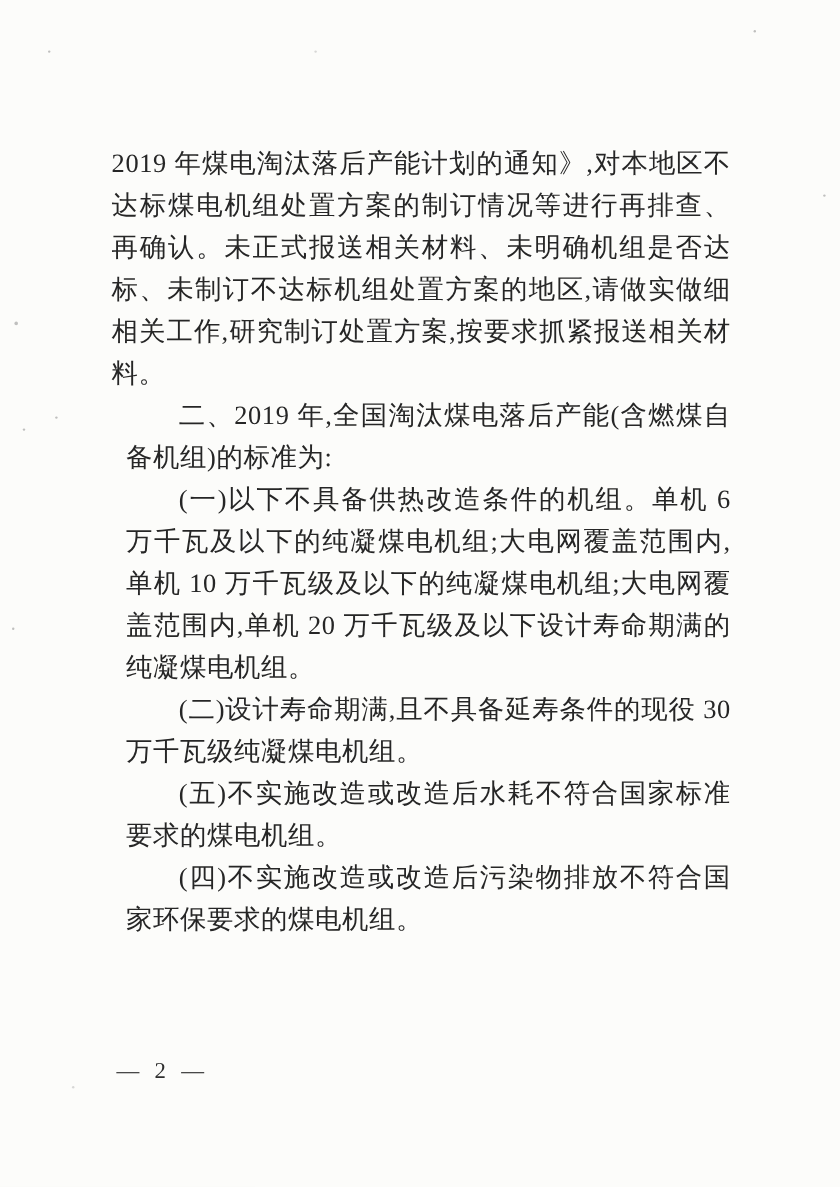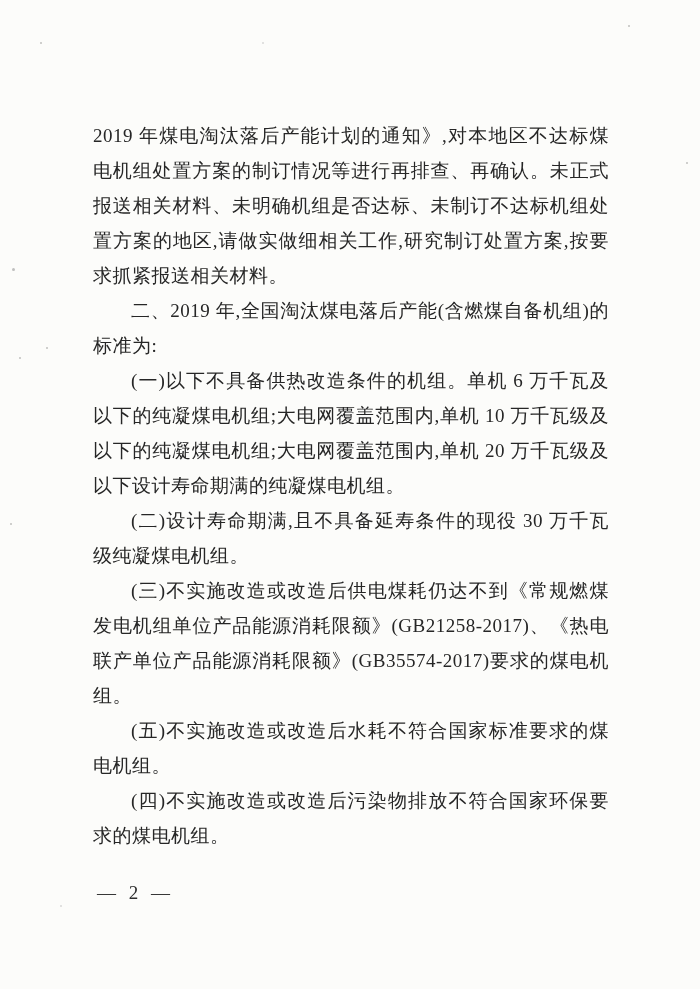--- a/index.html
+++ b/index.html
@@ -36,32 +36,33 @@
   .noise-dot.d6 { left: 686px; top: 162px; width: 2px; height: 2px; }
   .noise-dot.d7 { left: 10px;  top: 523px; width: 2px; height: 2px; }
   .noise-dot.d8 { left: 262px; top: 42px;  width: 2px; height: 2px; opacity: .6; }
   .noise-dot.d9 { left: 60px;  top: 905px; width: 2px; height: 2px; opacity: .6; }
 
   .doc-body {
     position: absolute;
     left: 93px;
     top: 118px;
     width: 516px;
-    font-size: 19px;
+    font-size: 22px;
     line-height: 35px;
     color: #262626;
     text-align: justify;
     letter-spacing: 0.5px;
   }
   .para {
     margin: 0;
     padding: 0;
   }
   .para.indent {
     text-indent: 2em;
+    margin-left: 12px;
   }
   .page-number {
     position: absolute;
     left: 97px;
     top: 882px;
     font-size: 19px;
     color: #2e2e2e;
     letter-spacing: 4px;
     white-space: nowrap;
   }
@@ -80,20 +81,19 @@
   <span class="noise-dot d7"></span>
   <span class="noise-dot d8"></span>
   <span class="noise-dot d9"></span>
 
   <div class="doc-body">
 
   <p class="para">2019 年煤电淘汰落后产能计划的通知》,对本地区不达标煤电机组处置方案的制订情况等进行再排查、再确认。未正式报送相关材料、未明确机组是否达标、未制订不达标机组处置方案的地区,请做实做细相关工作,研究制订处置方案,按要求抓紧报送相关材料。</p>
       <p class="para indent">二、2019 年,全国淘汰煤电落后产能(含燃煤自备机组)的标准为:</p>
       <p class="para indent">(一)以下不具备供热改造条件的机组。单机 6 万千瓦及以下的纯凝煤电机组;大电网覆盖范围内,单机 10 万千瓦级及以下的纯凝煤电机组;大电网覆盖范围内,单机 20 万千瓦级及以下设计寿命期满的纯凝煤电机组。</p>
       <p class="para indent">(二)设计寿命期满,且不具备延寿条件的现役 30 万千瓦级纯凝煤电机组。</p>
-      <p class="para indent">(三)不实施改造或改造后供电煤耗仍达不到《常规燃煤发电机组单位产品能源消耗限额》(GB21258-2017)、《热电联产单位产品能源消耗限额》(GB35574-2017)要求的煤电机组。</p>
       <p class="para indent">(五)不实施改造或改造后水耗不符合国家标准要求的煤电机组。</p>
       <p class="para indent">(四)不实施改造或改造后污染物排放不符合国家环保要求的煤电机组。</p>
     </div>
 
   <div class="page-number">— 2 —</div>
 
 </div>
 
 </body></html>

